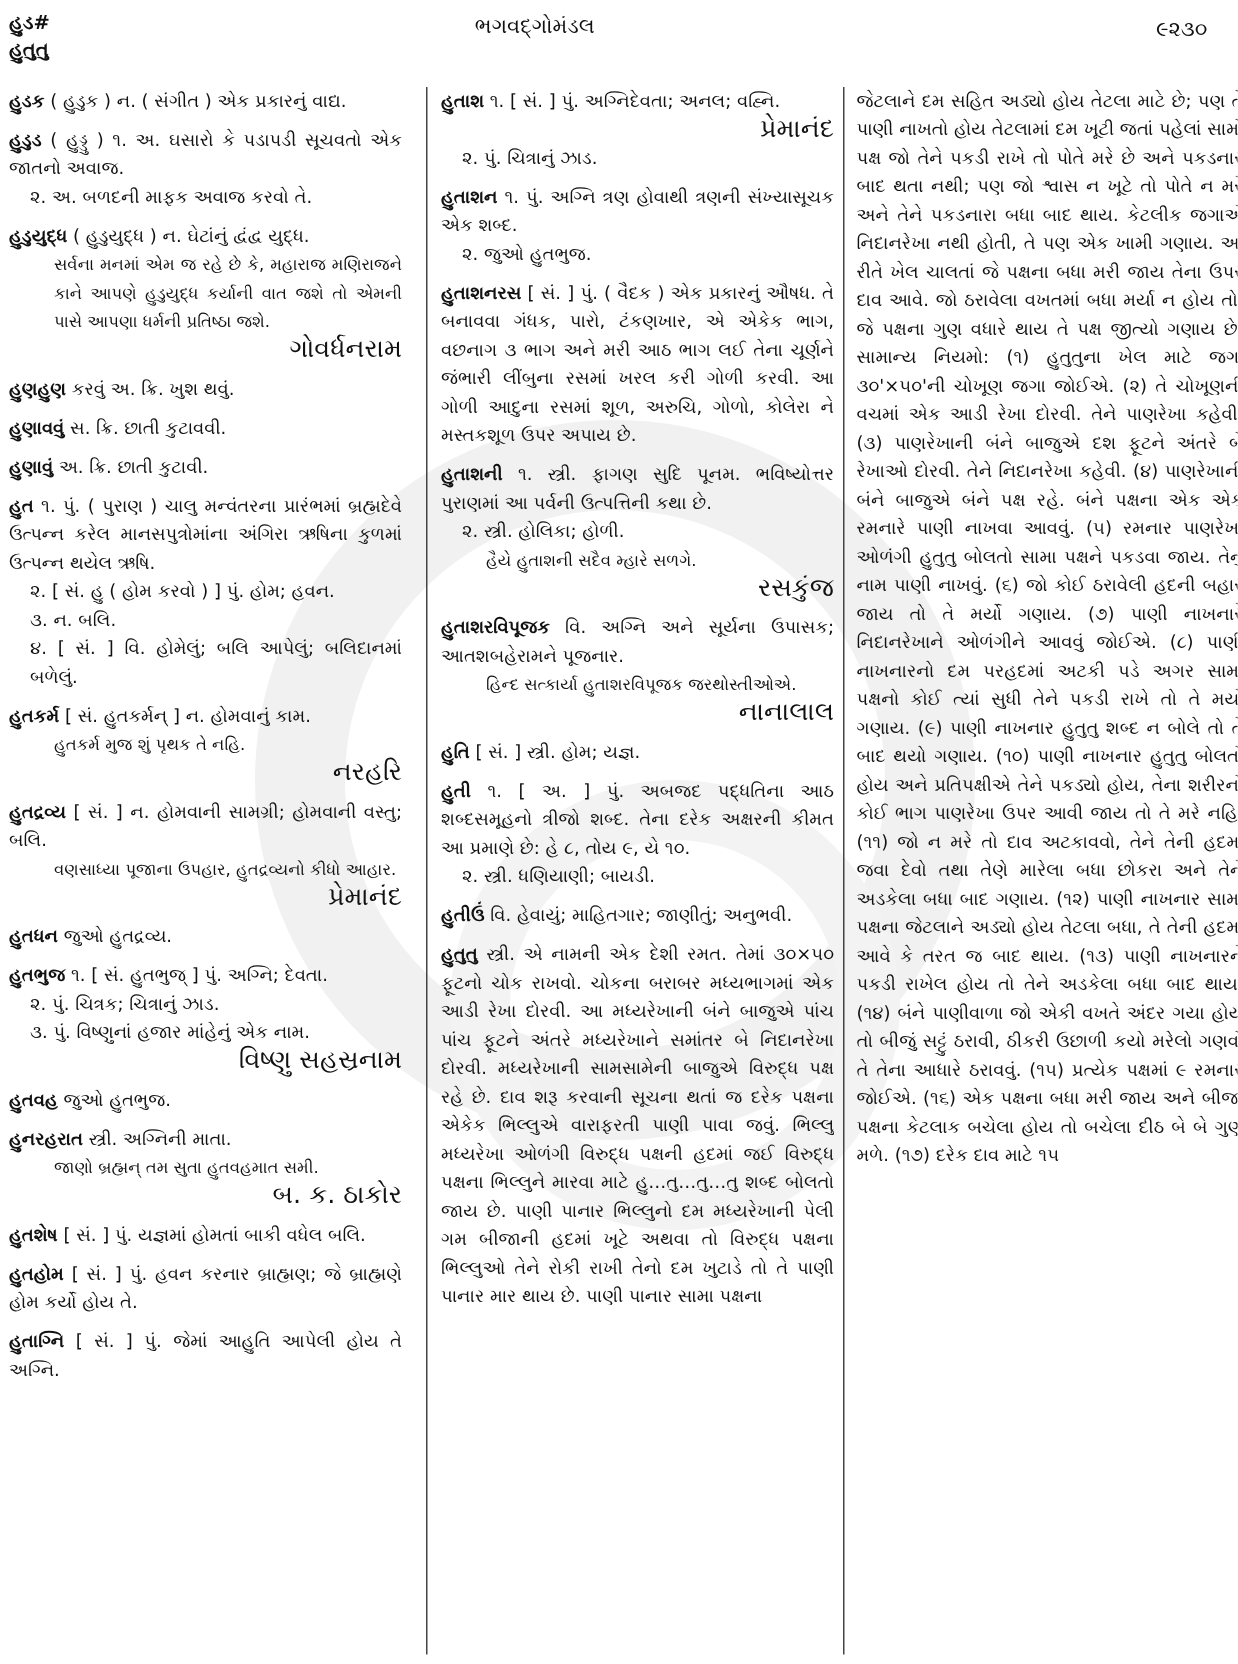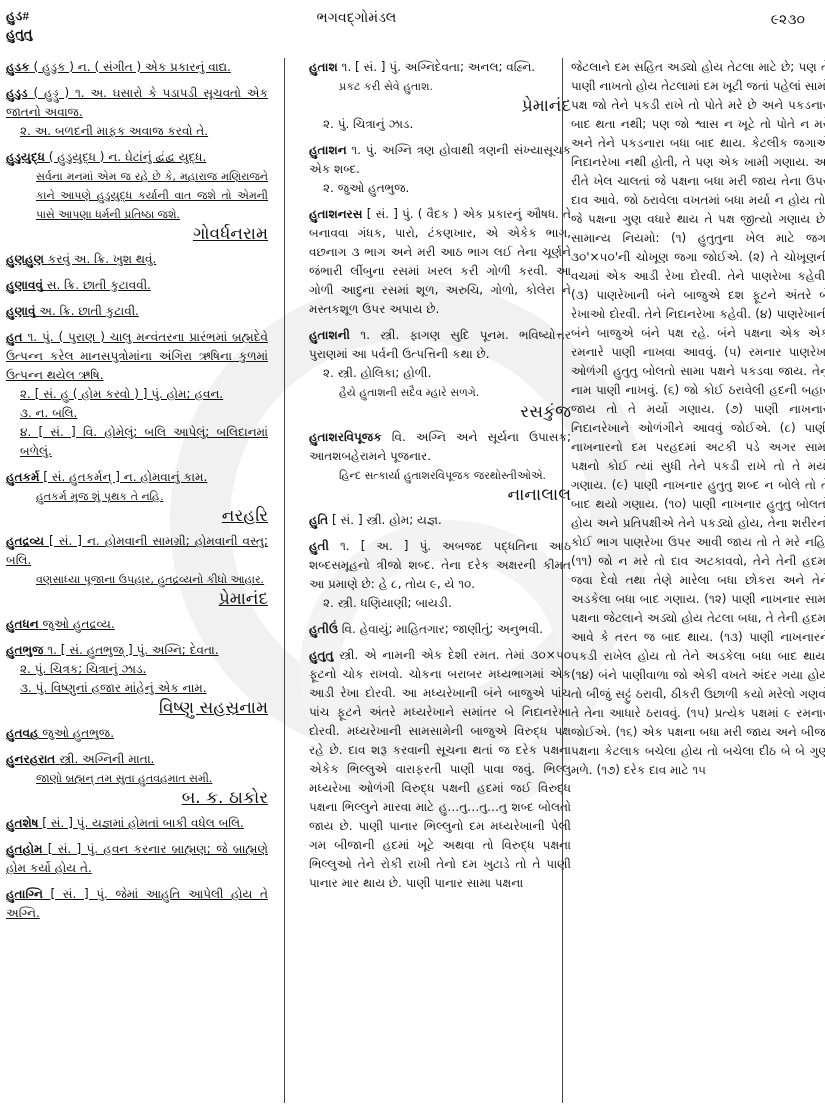--- a/index.html
+++ b/index.html
@@ -2,29 +2,29 @@
 <html><head>
 <meta charset="utf-8">
 <style>
   html, body { margin:0; padding:0; background:#ffffff; }
   body { width:825px; height:1109px; position:relative; overflow:hidden;
          font-family:"DejaVu Sans", sans-serif; color:#111; }
   .watermark { position:absolute; left:170px; top:280px; width:480px; height:480px;
                border-radius:50%; border:60px solid #f1f1f1; box-sizing:border-box; z-index:0; }
   .watermark2 { position:absolute; left:300px; top:520px; width:300px; height:300px;
                border-radius:50%; border:40px solid #f3f3f3; box-sizing:border-box; z-index:0; }
-  .header { position:absolute; top:0; left:0; width:825px; height:56px; z-index:2;font-family:Liberation Serif, serif; }
+  .header { position:absolute; top:0; left:0; width:825px; height:56px; z-index:2; }
   .guide-top { position:absolute; left:6px; top:8px; font-size:13px; font-weight:bold; }
   .guide-bot { position:absolute; left:6px; top:26px; font-size:13px; font-weight:bold; }
   .running-title { position:absolute; left:0; width:713px; top:10px; text-align:center; font-size:14px; }
   .page-num { position:absolute; right:20px; top:12px; font-size:14px; }
   .columns { position:absolute; top:58px; left:0; width:825px; height:1050px; z-index:1; }
   .col { position:absolute; top:0; height:1045px; font-size:12px; line-height:19px; overflow:hidden; }
-  .col1 { left:6px; width:262px;text-decoration:underline; }
-  .col2 { left:284px; width:262px; border-left:1px solid #444; padding-left:24px; }
+  .col1 { left:6px; width:262px; }
+  .col2 { left:284px; width:262px; border-left:1px solid #444; padding-left:9px; }
   .col3 { left:562px; width:258px; border-left:1px solid #444; padding-left:8px; }
   .entry { margin-bottom:7px; text-align:justify; }
   .hw { font-weight:bold; }
   .sense { display:block; padding-left:14px; }
   .quote { display:block; padding-left:30px; font-size:11px; }
   .author { display:block; text-align:right; font-size:17px; }
   .para { text-align:justify; }
 </style>
 </head>
 <body>
@@ -52,21 +52,21 @@
       <div class="entry"><span class="hw">હુતદ્રવ્ય</span> <span>[ સં. ] ન. હોમવાની સામગ્રી; હોમવાની વસ્તુ; બલિ.</span><span class="quote">વણસાધ્યા પૂજાના ઉપહાર, હુતદ્રવ્યનો કીધો આહાર.</span><span class="author">પ્રેમાનંદ</span></div>
       <div class="entry"><span class="hw">હુતધન</span> <span>જુઓ હુતદ્રવ્ય.</span></div>
       <div class="entry"><span class="hw">હુતભુજ</span> <span>૧. [ સં. હુતભુજ્ ] પું. અગ્નિ; દેવતા.</span><span class="sense">૨. પું. ચિત્રક; ચિત્રાનું ઝાડ.</span><span class="sense">૩. પું. વિષ્ણુનાં હજાર માંહેનું એક નામ.</span><span class="author">વિષ્ણુ સહસ્રનામ</span></div>
       <div class="entry"><span class="hw">હુતવહ</span> <span>જુઓ હુતભુજ.</span></div>
       <div class="entry"><span class="hw">હુનરહરાત</span> <span>સ્ત્રી. અગ્નિની માતા.</span><span class="quote">જાણો બ્રહ્મન્ તમ સુતા હુતવહમાત સમી.</span><span class="author">બ. ક. ઠાકોર</span></div>
       <div class="entry"><span class="hw">હુતશેષ</span> <span>[ સં. ] પું. યજ્ઞમાં હોમતાં બાકી વધેલ બલિ.</span></div>
       <div class="entry"><span class="hw">હુતહોમ</span> <span>[ સં. ] પું. હવન કરનાર બ્રાહ્મણ; જે બ્રાહ્મણે હોમ કર્યો હોય તે.</span></div>
       <div class="entry"><span class="hw">હુતાગ્નિ</span> <span>[ સં. ] પું. જેમાં આહુતિ આપેલી હોય તે અગ્નિ.</span></div>
     </div>
   <div class="col col2" id="col1">
-      <div class="entry"><span class="hw">હુતાશ</span> <span>૧. [ સં. ] પું. અગ્નિદેવતા; અનલ; વહ્નિ.</span><span class="quote">પ્રકટ કરી સેવે હુતાશ.</span><span class="author">પ્રેમાનંદ</span><span class="sense">૨. પું. ચિત્રાનું ઝાડ.</span></div>
+      <div class="entry"><span class="hw">હુતાશ</span> <span>૧. [ સં. ] પું. અગ્નિદેવતા; અનલ; વહ્નિ.</span><span class="author">પ્રેમાનંદ</span><span class="sense">૨. પું. ચિત્રાનું ઝાડ.</span></div>
       <div class="entry"><span class="hw">હુતાશન</span> <span>૧. પું. અગ્નિ ત્રણ હોવાથી ત્રણની સંખ્યાસૂચક એક શબ્દ.</span><span class="sense">૨. જુઓ હુતભુજ.</span></div>
       <div class="entry"><span class="hw">હુતાશનરસ</span> <span>[ સં. ] પું. ( વૈદક ) એક પ્રકારનું ઔષધ. તે બનાવવા ગંધક, પારો, ટંકણખાર, એ એકેક ભાગ, વછનાગ ૩ ભાગ અને મરી આઠ ભાગ લઈ તેના ચૂર્ણને જંભારી લીંબુના રસમાં ખરલ કરી ગોળી કરવી. આ ગોળી આદુના રસમાં શૂળ, અરુચિ, ગોળો, કોલેરા ને મસ્તકશૂળ ઉપર અપાય છે.</span></div>
       <div class="entry"><span class="hw">હુતાશની</span> <span>૧. સ્ત્રી. ફાગણ સુદિ પૂનમ. ભવિષ્યોત્તર પુરાણમાં આ પર્વની ઉત્પત્તિની કથા છે.</span><span class="sense">૨. સ્ત્રી. હોલિકા; હોળી.</span><span class="quote">હૈયે હુતાશની સદૈવ મ્હારે સળગે.</span><span class="author">રસકુંજ</span></div>
       <div class="entry"><span class="hw">હુતાશરવિપૂજક</span> <span>વિ. અગ્નિ અને સૂર્યના ઉપાસક; આતશબહેરામને પૂજનાર.</span><span class="quote">હિન્દ સત્કાર્યા હુતાશરવિપૂજક જરથોસ્તીઓએ.</span><span class="author">નાનાલાલ</span></div>
       <div class="entry"><span class="hw">હુતિ</span> <span>[ સં. ] સ્ત્રી. હોમ; યજ્ઞ.</span></div>
       <div class="entry"><span class="hw">હુતી</span> <span>૧. [ અ. ] પું. અબજદ પદ્ધતિના આઠ શબ્દસમૂહનો ત્રીજો શબ્દ. તેના દરેક અક્ષરની કીમત આ પ્રમાણે છે: હે ૮, તોય ૯, યે ૧૦.</span><span class="sense">૨. સ્ત્રી. ધણિયાણી; બાયડી.</span></div>
       <div class="entry"><span class="hw">હુતીઉં</span> <span>વિ. હેવાયું; માહિતગાર; જાણીતું; અનુભવી.</span></div>
       <div class="entry"><span class="hw">હુતુતુ</span> <span>સ્ત્રી. એ નામની એક દેશી રમત. તેમાં ૩૦×૫૦ ફૂટનો ચોક રાખવો. ચોકના બરાબર મધ્યભાગમાં એક આડી રેખા દોરવી. આ મધ્યરેખાની બંને બાજુએ પાંચ પાંચ ફૂટને અંતરે મધ્યરેખાને સમાંતર બે નિદાનરેખા દોરવી. મધ્યરેખાની સામસામેની બાજુએ વિરુદ્ધ પક્ષ રહે છે. દાવ શરૂ કરવાની સૂચના થતાં જ દરેક પક્ષના એકેક ભિલ્લુએ વારાફરતી પાણી પાવા જવું. ભિલ્લુ મધ્યરેખા ઓળંગી વિરુદ્ધ પક્ષની હદમાં જઈ વિરુદ્ધ પક્ષના ભિલ્લુને મારવા માટે હુ…તુ…તુ…તુ શબ્દ બોલતો જાય છે. પાણી પાનાર ભિલ્લુનો દમ મધ્યરેખાની પેલી ગમ બીજાની હદમાં ખૂટે અથવા તો વિરુદ્ધ પક્ષના ભિલ્લુઓ તેને રોકી રાખી તેનો દમ ખુટાડે તો તે પાણી પાનાર માર થાય છે. પાણી પાનાર સામા પક્ષના</span></div>
     </div>
   <div class="col col3" id="col2">

